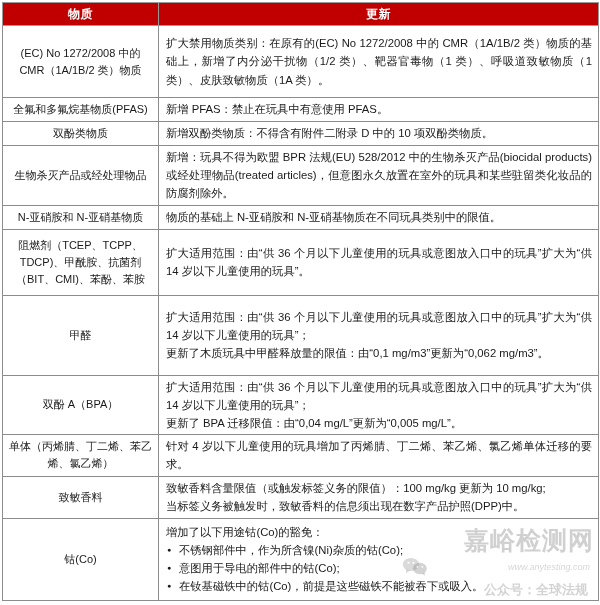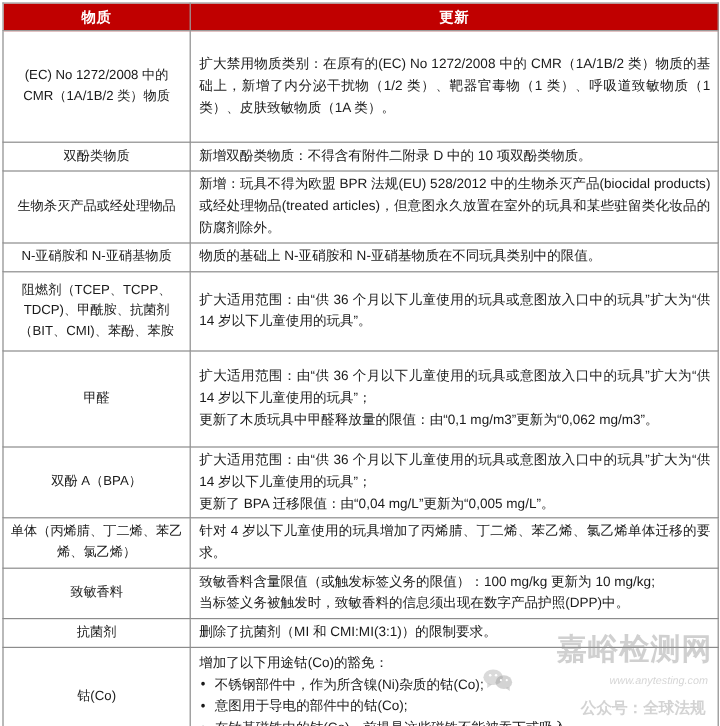--- a/index.html
+++ b/index.html
@@ -145,24 +145,28 @@
     </colgroup>
     <thead>
       <tr>
         <th>物质</th>
         <th>更新</th>
       </tr>
     </thead>
     <tbody>
 
       <tr>
-        <td class="sub" style="height:93px">(EC) No 1272/2008 中的 CMR（1A/1B/2 类）物质</td>
+        <td class="sub" style="height:72px">(EC) No 1272/2008 中的 CMR（1A/1B/2 类）物质</td>
         <td class="upd">扩大禁用物质类别：在原有的(EC) No 1272/2008 中的 CMR（1A/1B/2 类）物质的基础上，新增了内分泌干扰物（1/2 类）、靶器官毒物（1 类）、呼吸道致敏物质（1 类）、皮肤致敏物质（1A 类）。</td>
       </tr>
 
+      <tr>
+        <td class="sub" style="height:22px">全氟和多氟烷基物质(PFAS)</td>
+        <td class="upd">新增 PFAS：禁止在玩具中有意使用 PFAS。</td>
+      </tr>
 
       <tr>
         <td class="sub" style="height:22px">双酚类物质</td>
         <td class="upd">新增双酚类物质：不得含有附件二附录 D 中的 10 项双酚类物质。</td>
       </tr>
 
       <tr>
         <td class="sub" style="height:57px">生物杀灭产品或经处理物品</td>
         <td class="upd">新增：玩具不得为欧盟 BPR 法规(EU) 528/2012 中的生物杀灭产品(biocidal products)或经处理物品(treated articles)，但意图永久放置在室外的玩具和某些驻留类化妆品的防腐剂除外。</td>
       </tr>
@@ -199,24 +203,20 @@
       </tr>
 
       <tr>
         <td class="sub" style="height:42px">致敏香料</td>
         <td class="upd">
           <p>致敏香料含量限值（或触发标签义务的限值）：100 mg/kg 更新为 10 mg/kg;</p>
           <p>当标签义务被触发时，致敏香料的信息须出现在数字产品护照(DPP)中。</p>
         </td>
       </tr>
 
-      <tr>
-        <td class="sub" style="height:22px">抗菌剂</td>
-        <td class="upd">删除了抗菌剂（MI 和 CMI:MI(3:1)）的限制要求。</td>
-      </tr>
 
       <tr>
         <td class="sub" style="height:82px">钴(Co)</td>
         <td class="upd">
           <p>增加了以下用途钴(Co)的豁免：</p>
           <ul class="bullets">
             <li>不锈钢部件中，作为所含镍(Ni)杂质的钴(Co);</li>
             <li>意图用于导电的部件中的钴(Co);</li>
             <li>在钕基磁铁中的钴(Co)，前提是这些磁铁不能被吞下或吸入。</li>
           </ul>

